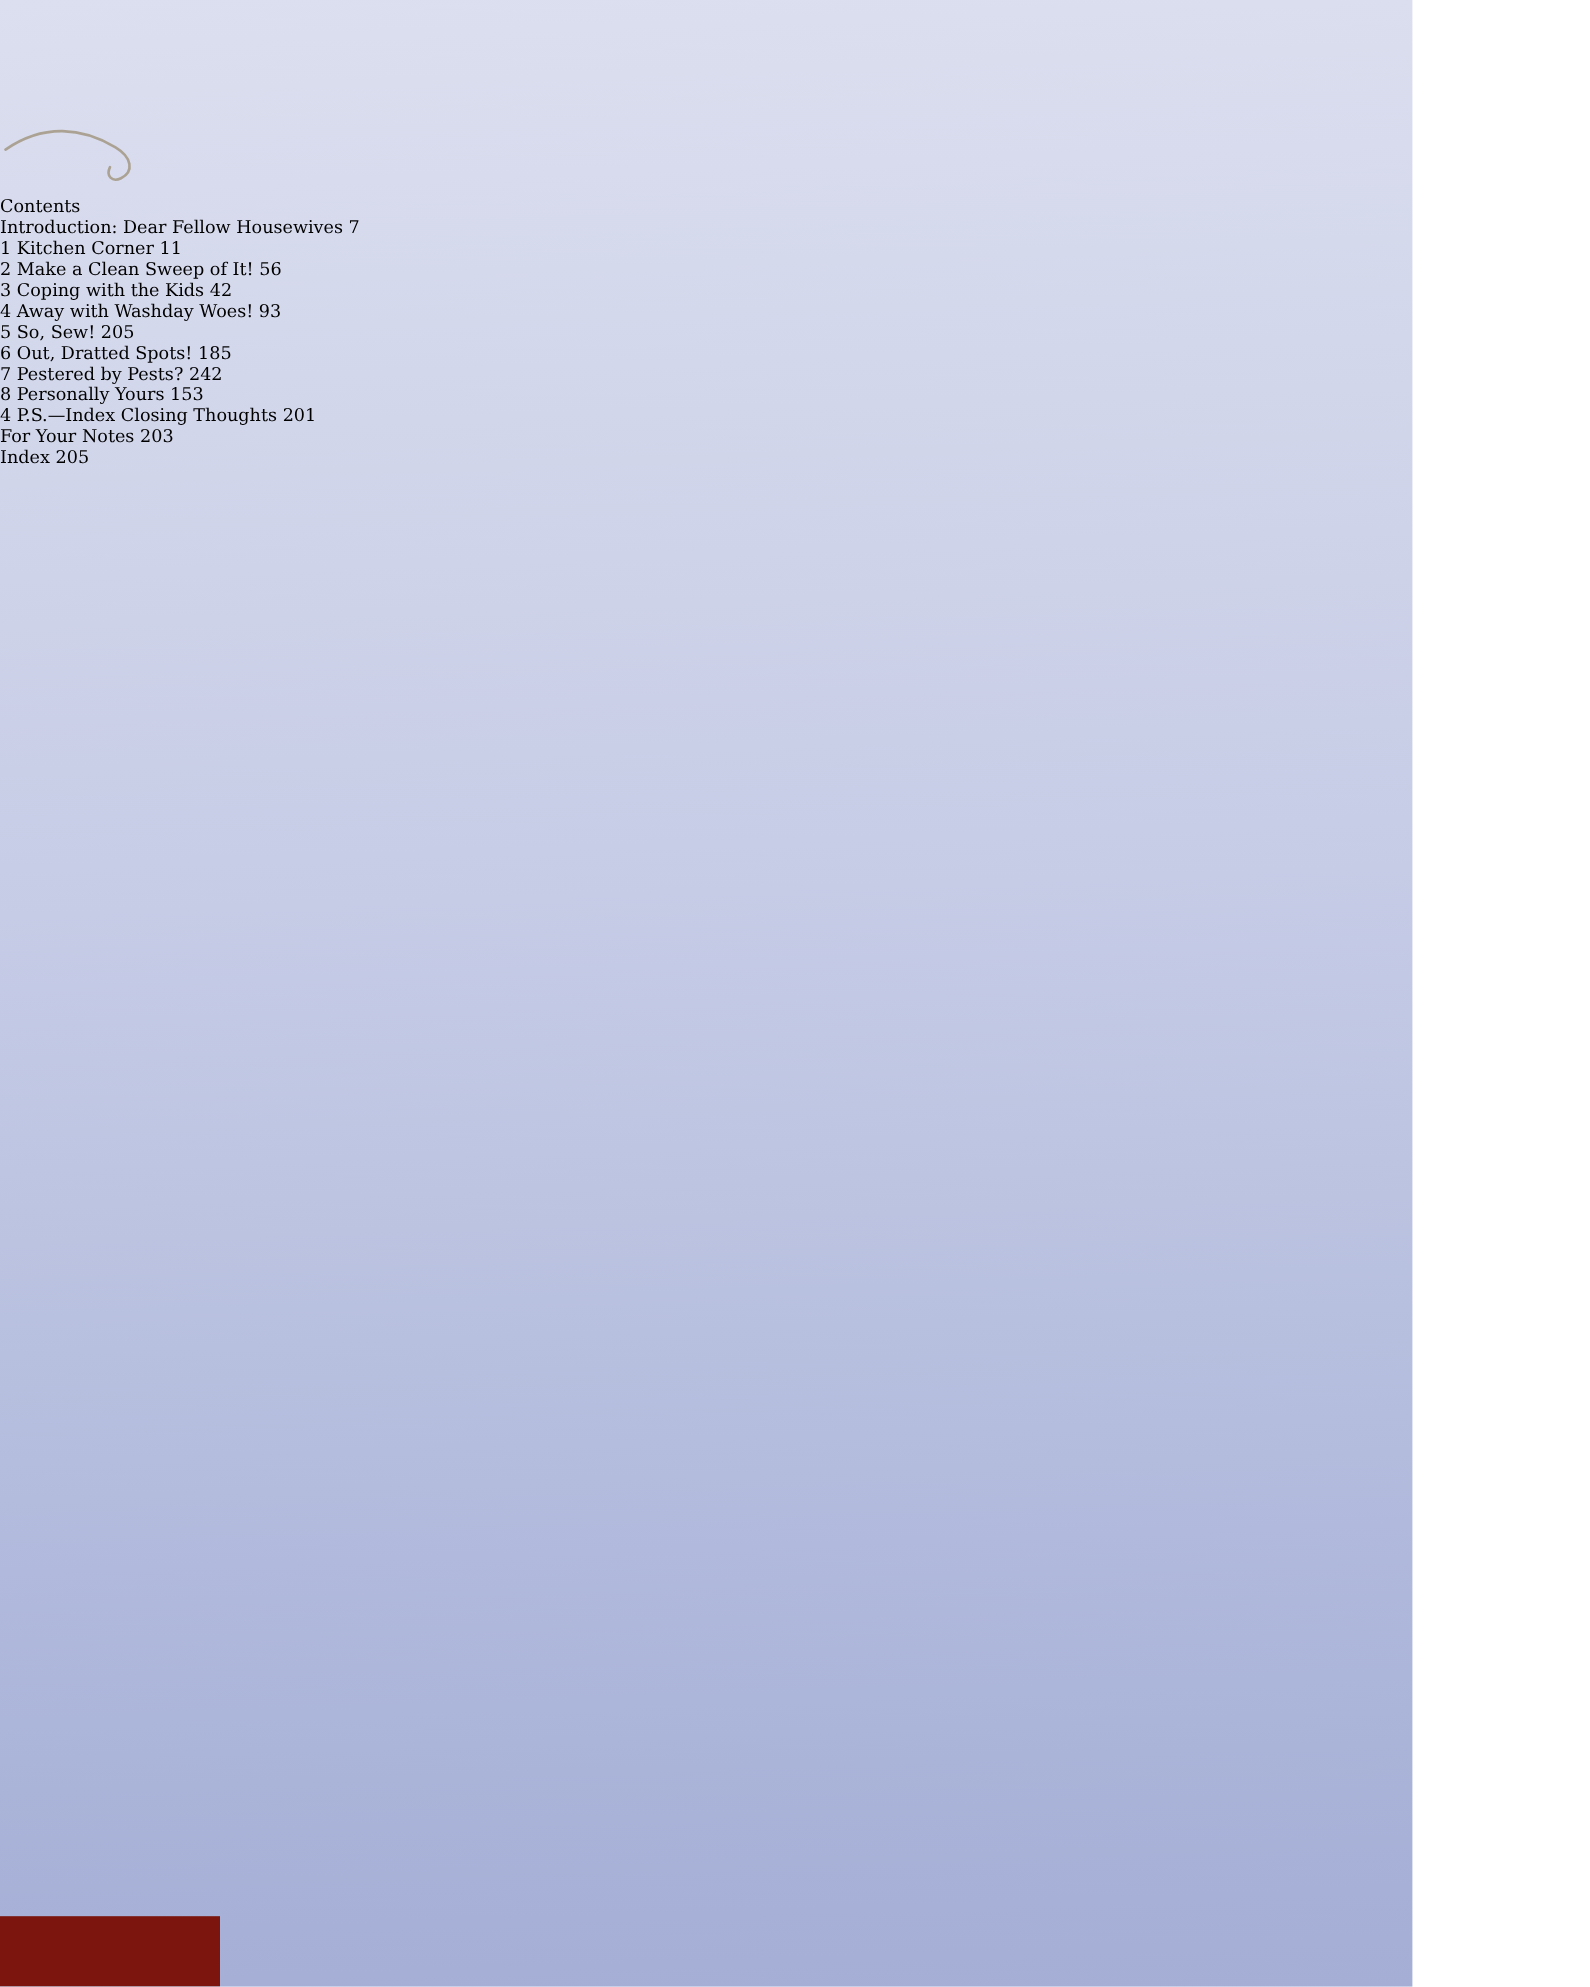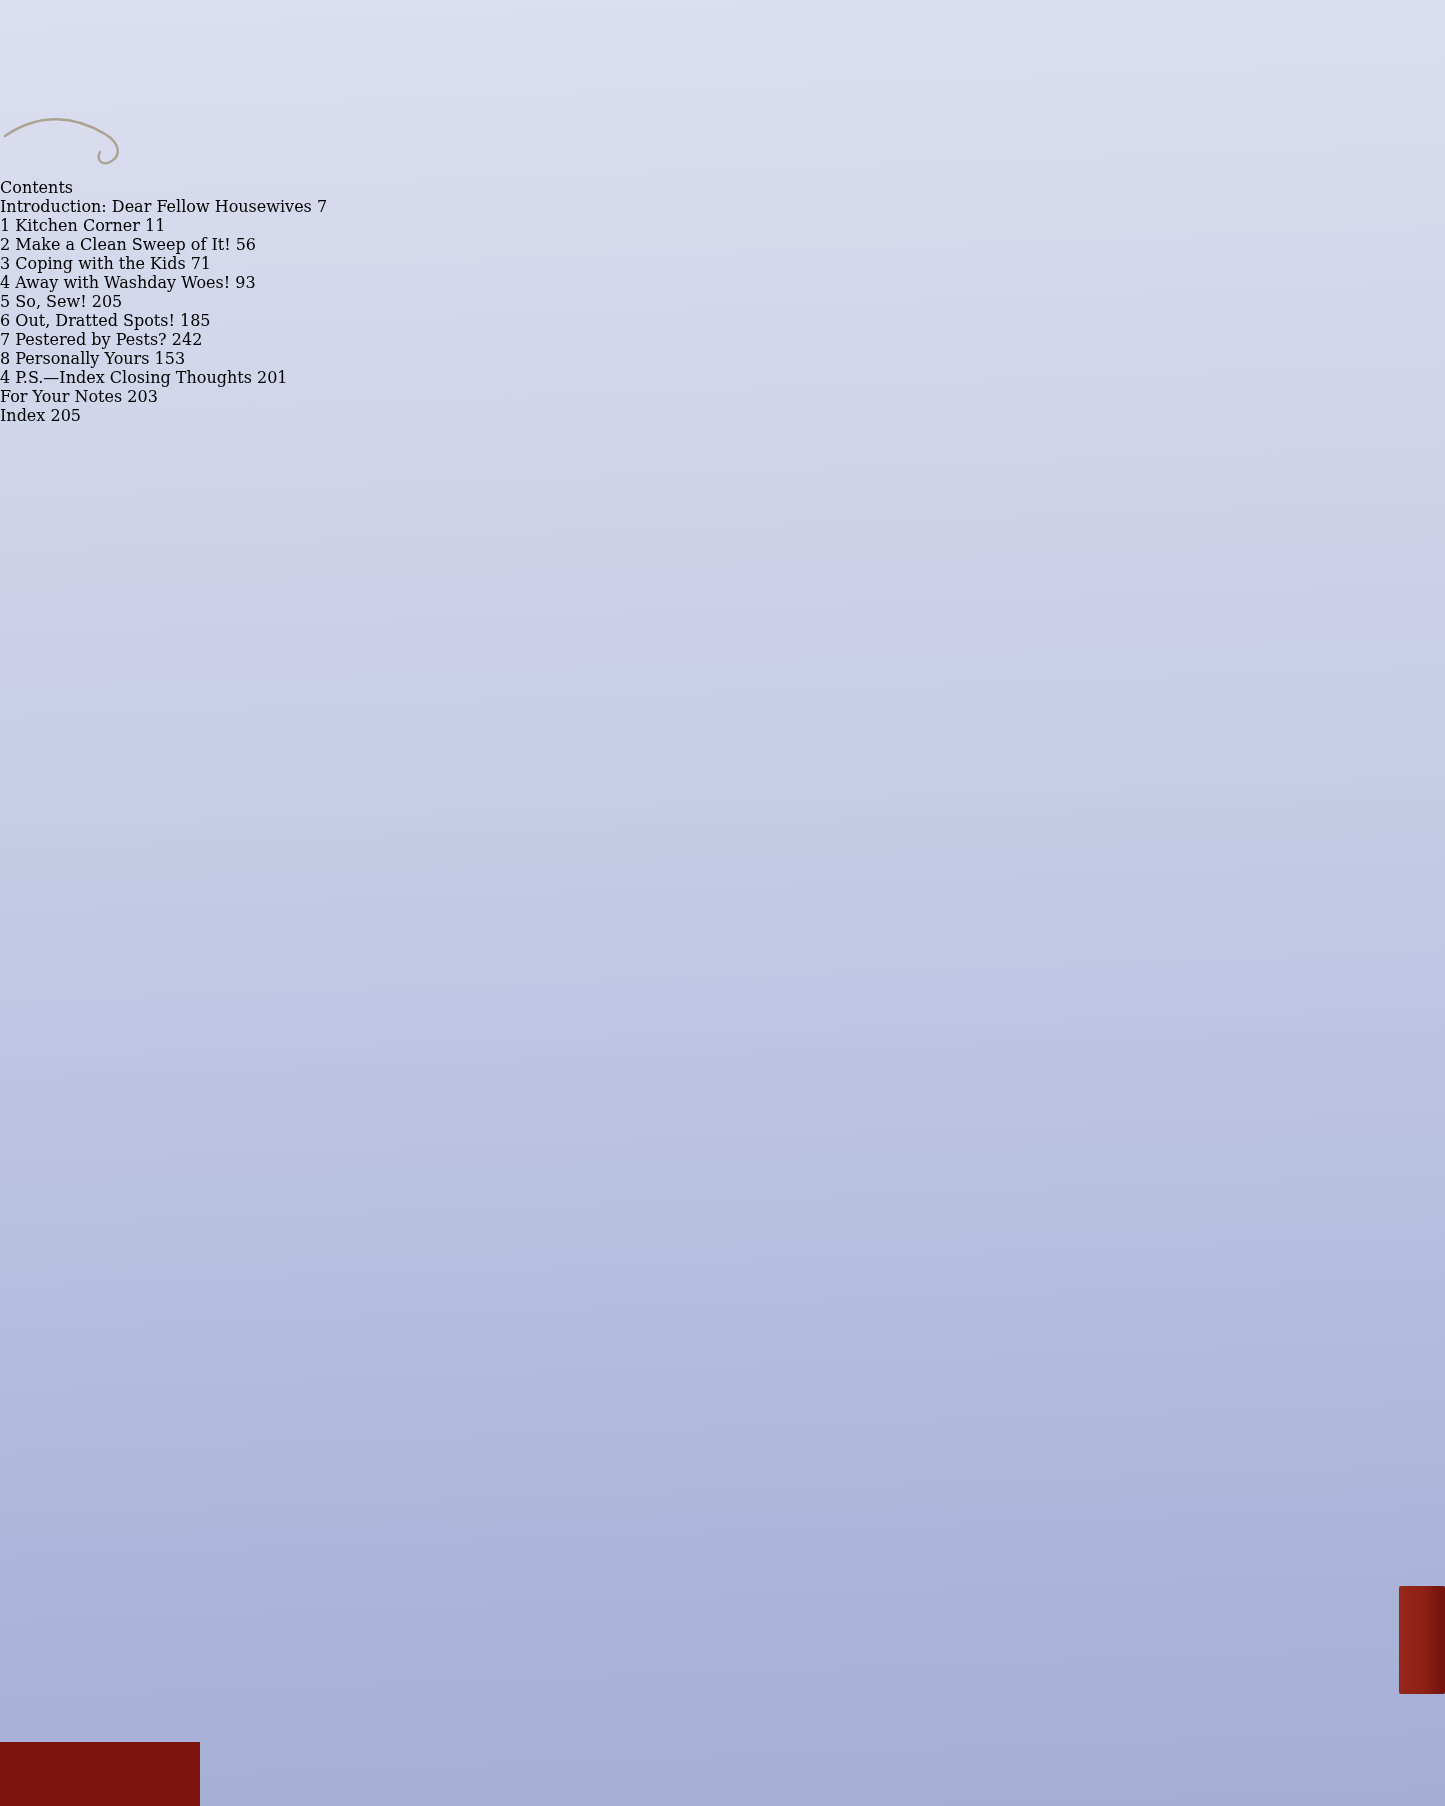--- a/index.html
+++ b/index.html
@@ -1,18 +1,18 @@
 <!DOCTYPE html>
 <html><head>
 <meta charset="utf-8">
 <style>
   html,body{margin:0;padding:0;}
   body{font-family:"DejaVu Serif",serif;}
   .scene{
-    position:relative;width:1445px;height:1806px;overflow:hidden;
+    position:relative;width:1284px;height:1806px;overflow:hidden;
     background:linear-gradient(178deg,#dcdfef 0%,#c6cce6 45%,#aab4d9 88%,#a5afd6 100%);
   }
   
   .cover-red-left{
     position:absolute;left:0;top:1742px;width:200px;height:64px;
     background:#7c150d;
   }
   .cover-red-right{
     position:absolute;left:1399px;top:1586px;width:46px;height:108px;
     background:linear-gradient(90deg,#97271a,#8e2015 55%,#6f120b);
@@ -138,21 +138,21 @@
 
   <div class="toc-row">
     <span class="toc-num">2</span>
     <span class="toc-label">Make a Clean Sweep of It!</span>
     <span class="toc-page">56</span>
   </div>
 
   <div class="toc-row">
     <span class="toc-num">3</span>
     <span class="toc-label">Coping with the Kids</span>
-    <span class="toc-page">71</span>
+    <span class="toc-page">42</span>
   </div>
 
   <div class="toc-row">
     <span class="toc-num">4</span>
     <span class="toc-label">Away with Washday Woes!</span>
     <span class="toc-page">93</span>
   </div>
 
   <div class="toc-row">
     <span class="toc-num">5</span>

